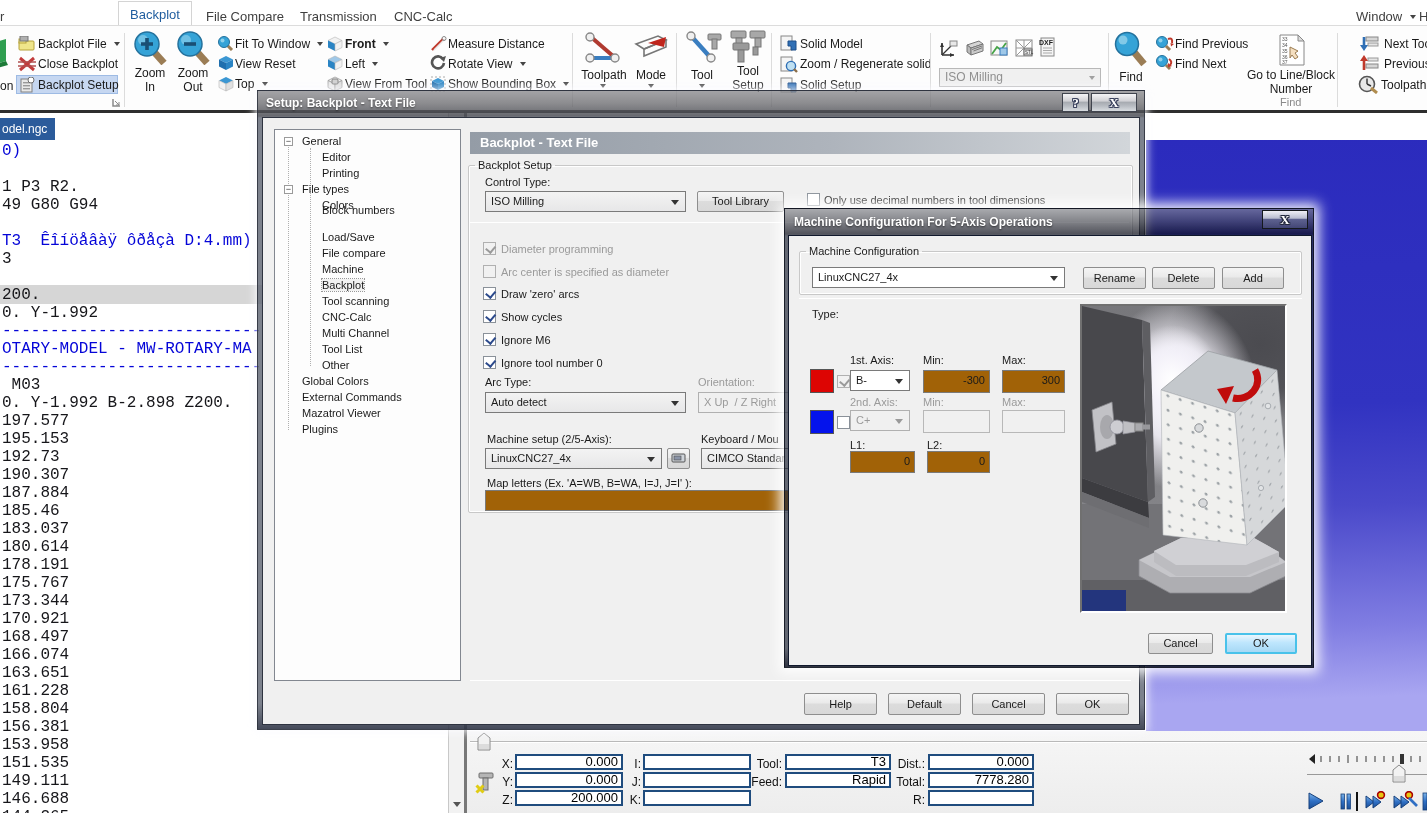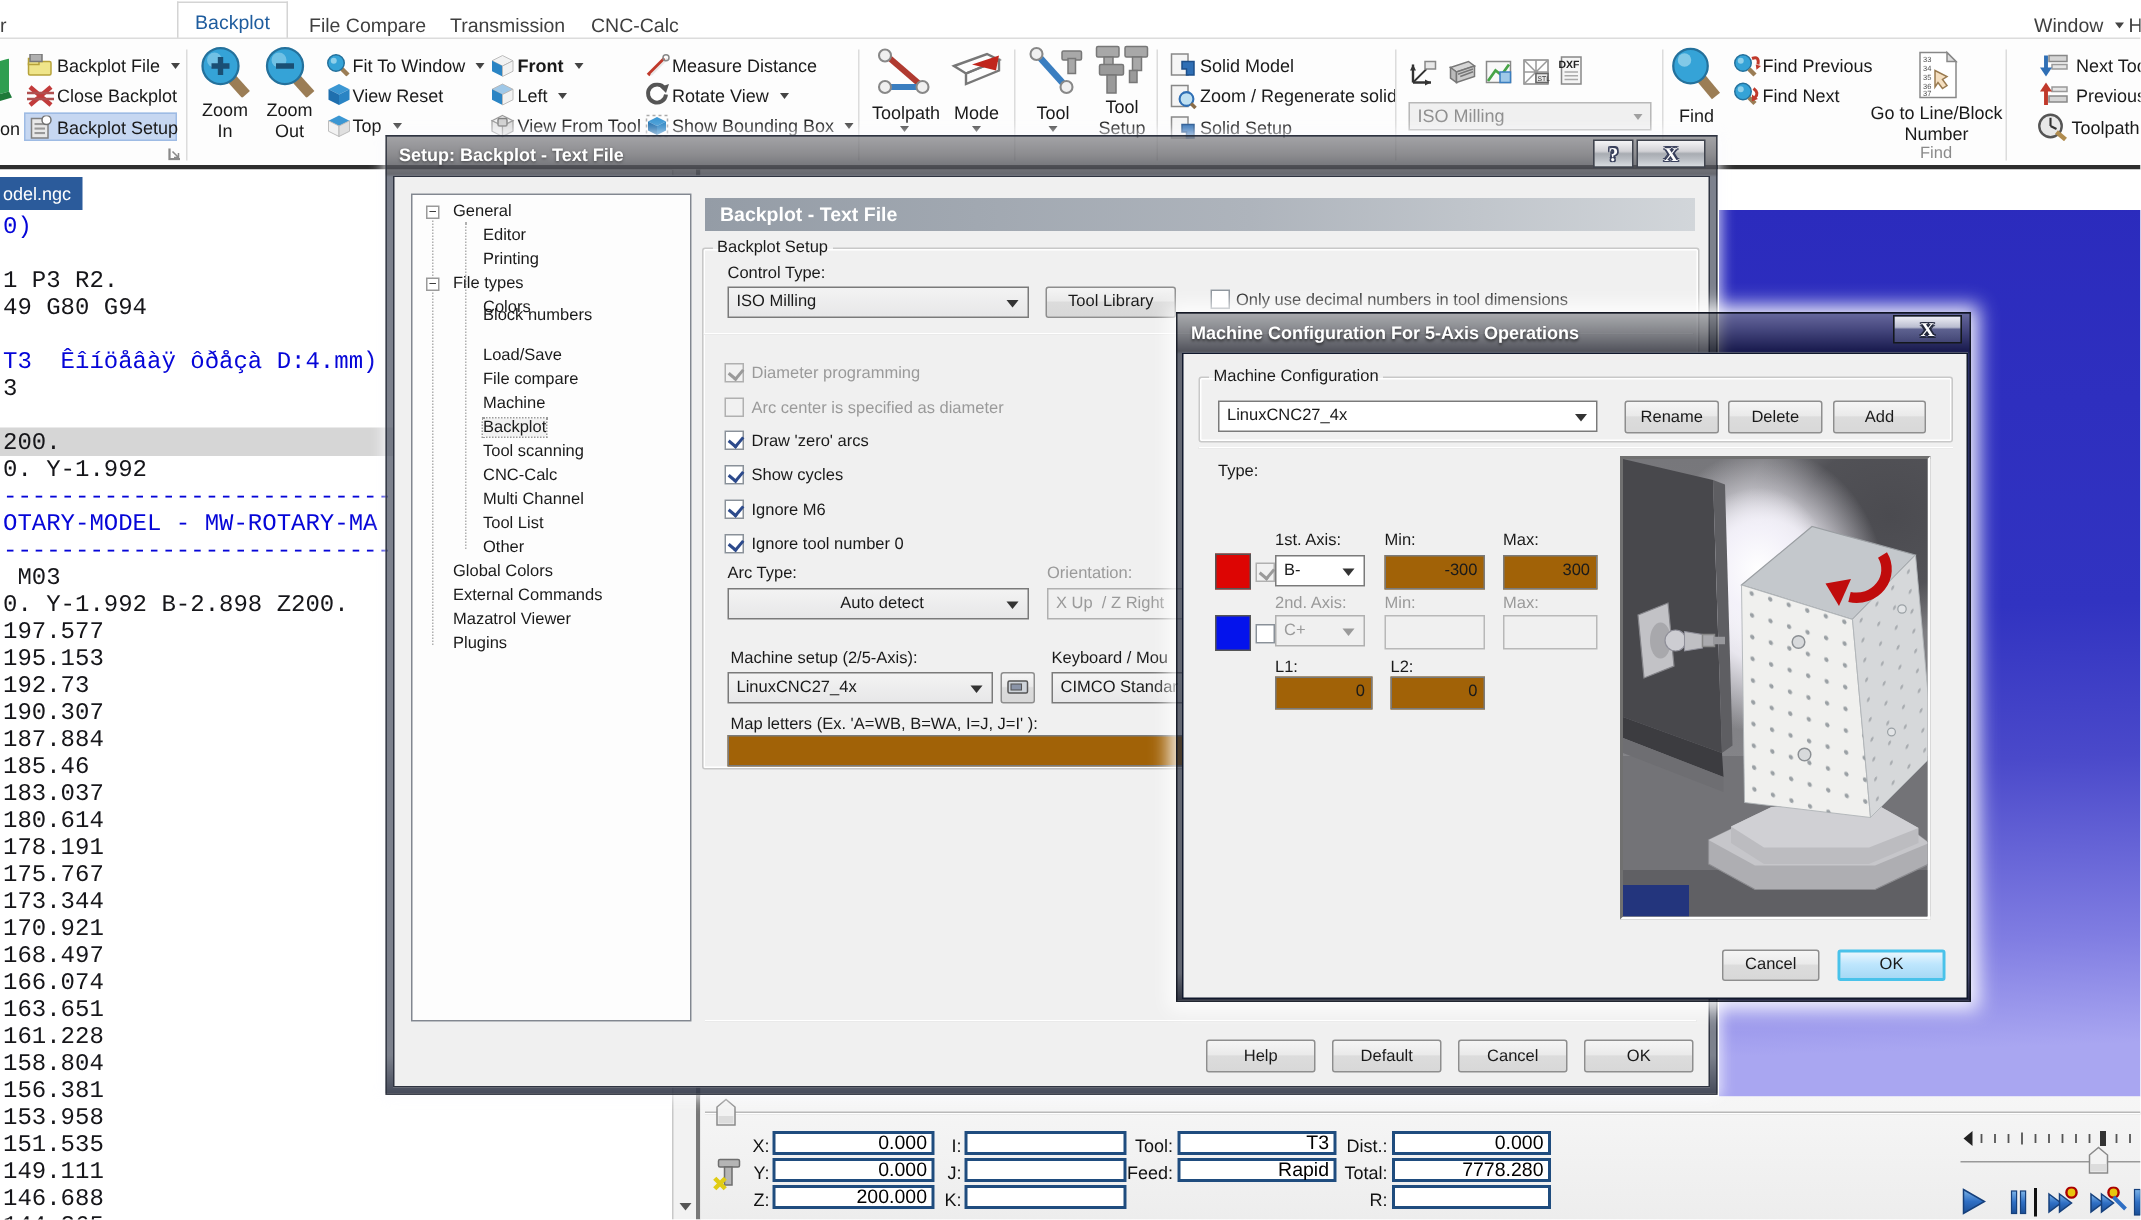--- a/index.html
+++ b/index.html
@@ -549,21 +549,21 @@
         <div class="lbl gray" style="left:238px;top:148px;">Arc center is specified as diameter</div>
       <div class="cb ck" style="left:220px;top:169px;"></div>
         <div class="lbl" style="left:238px;top:170px;">Draw 'zero' arcs</div>
       <div class="cb ck" style="left:220px;top:192px;"></div>
         <div class="lbl" style="left:238px;top:193px;">Show cycles</div>
       <div class="cb ck" style="left:220px;top:215px;"></div>
         <div class="lbl" style="left:238px;top:216px;">Ignore M6</div>
       <div class="cb ck" style="left:220px;top:238px;"></div>
         <div class="lbl" style="left:238px;top:239px;">Ignore tool number 0</div>
       <div class="lbl" style="left:222px;top:258px;">Arc Type:</div>
-      <div class="combo" style="left:222px;top:274px;width:201px;text-align:center;">Auto detect<span class="ca"></span></div>
+      <div class="combo" style="left:222px;top:274px;width:201px;">Auto detect<span class="ca"></span></div>
       <div class="lbl gray" style="left:435px;top:258px;">Orientation:</div>
       <div class="combo dis" style="left:435px;top:274px;width:140px;color:#9a9a9a;">X Up&nbsp;&nbsp;/ Z Right</div>
       <div class="lbl" style="left:224px;top:315px;">Machine setup (2/5-Axis):</div>
       <div class="combo" style="left:222px;top:330px;width:177px;">LinuxCNC27_4x<span class="ca"></span></div>
       <div class="btn" style="left:404px;top:330px;width:23px;height:21px;"><svg width="15" height="12" viewBox="0 0 15 12" style="margin-top:4px">
             <rect x="1" y="1" width="13" height="8" rx="1" fill="#cfd4da" stroke="#555"></rect>
             <rect x="3" y="3" width="7" height="4" fill="#8a94a8" stroke="#555" stroke-width=".7"></rect>
           </svg></div>
       <div class="lbl" style="left:438px;top:315px;">Keyboard / Mou</div>
       <div class="combo" style="left:438px;top:330px;width:130px;">CIMCO Standar</div>

